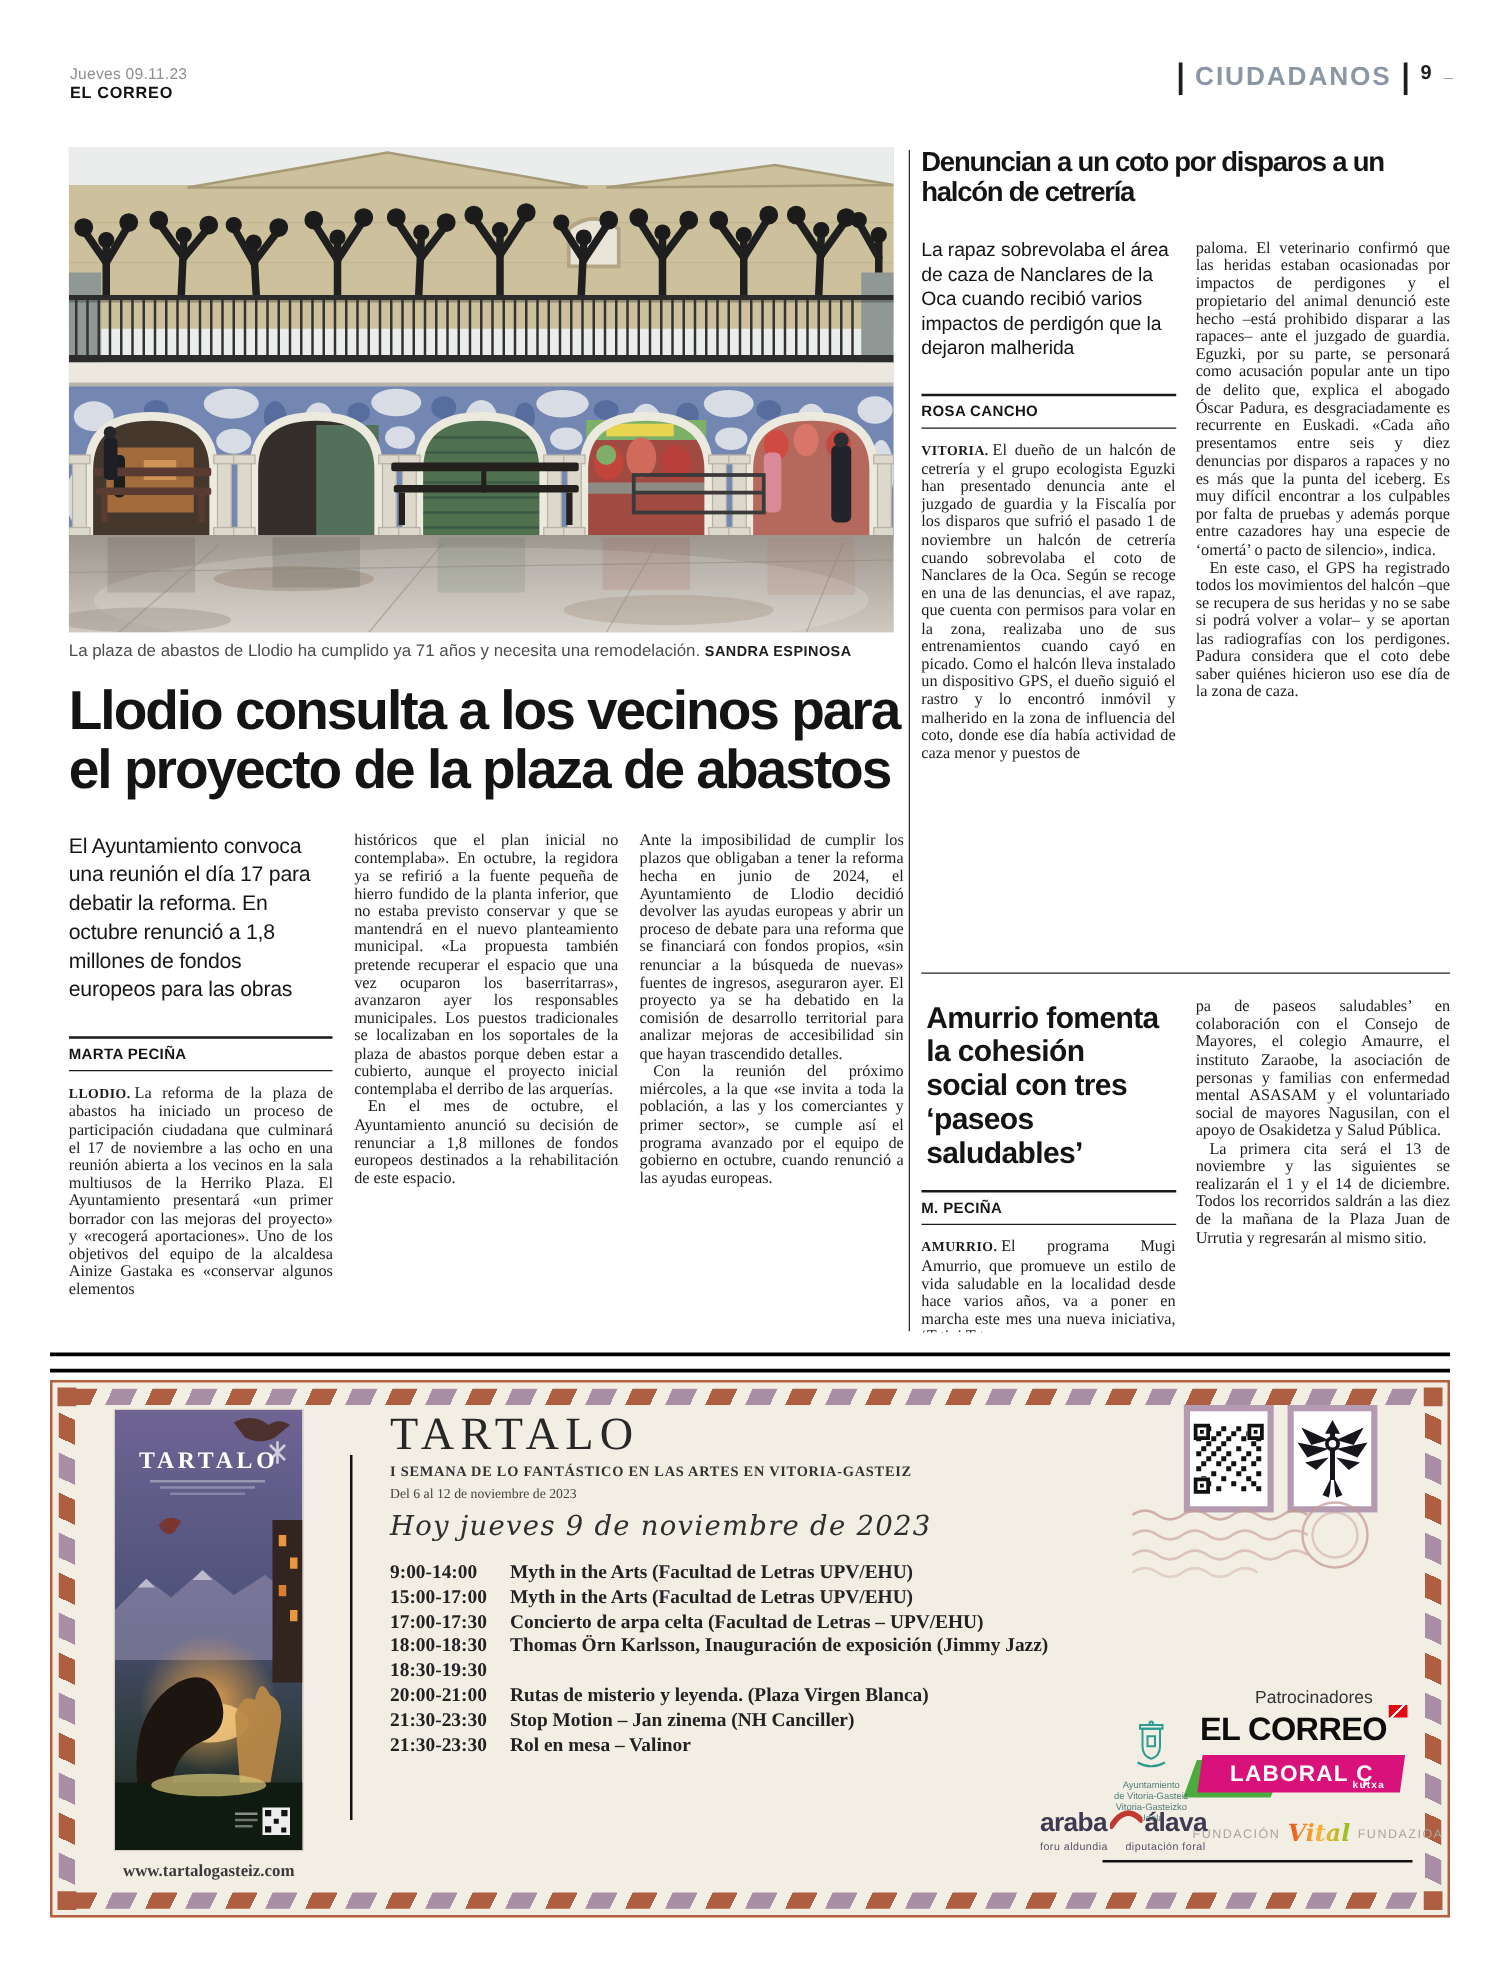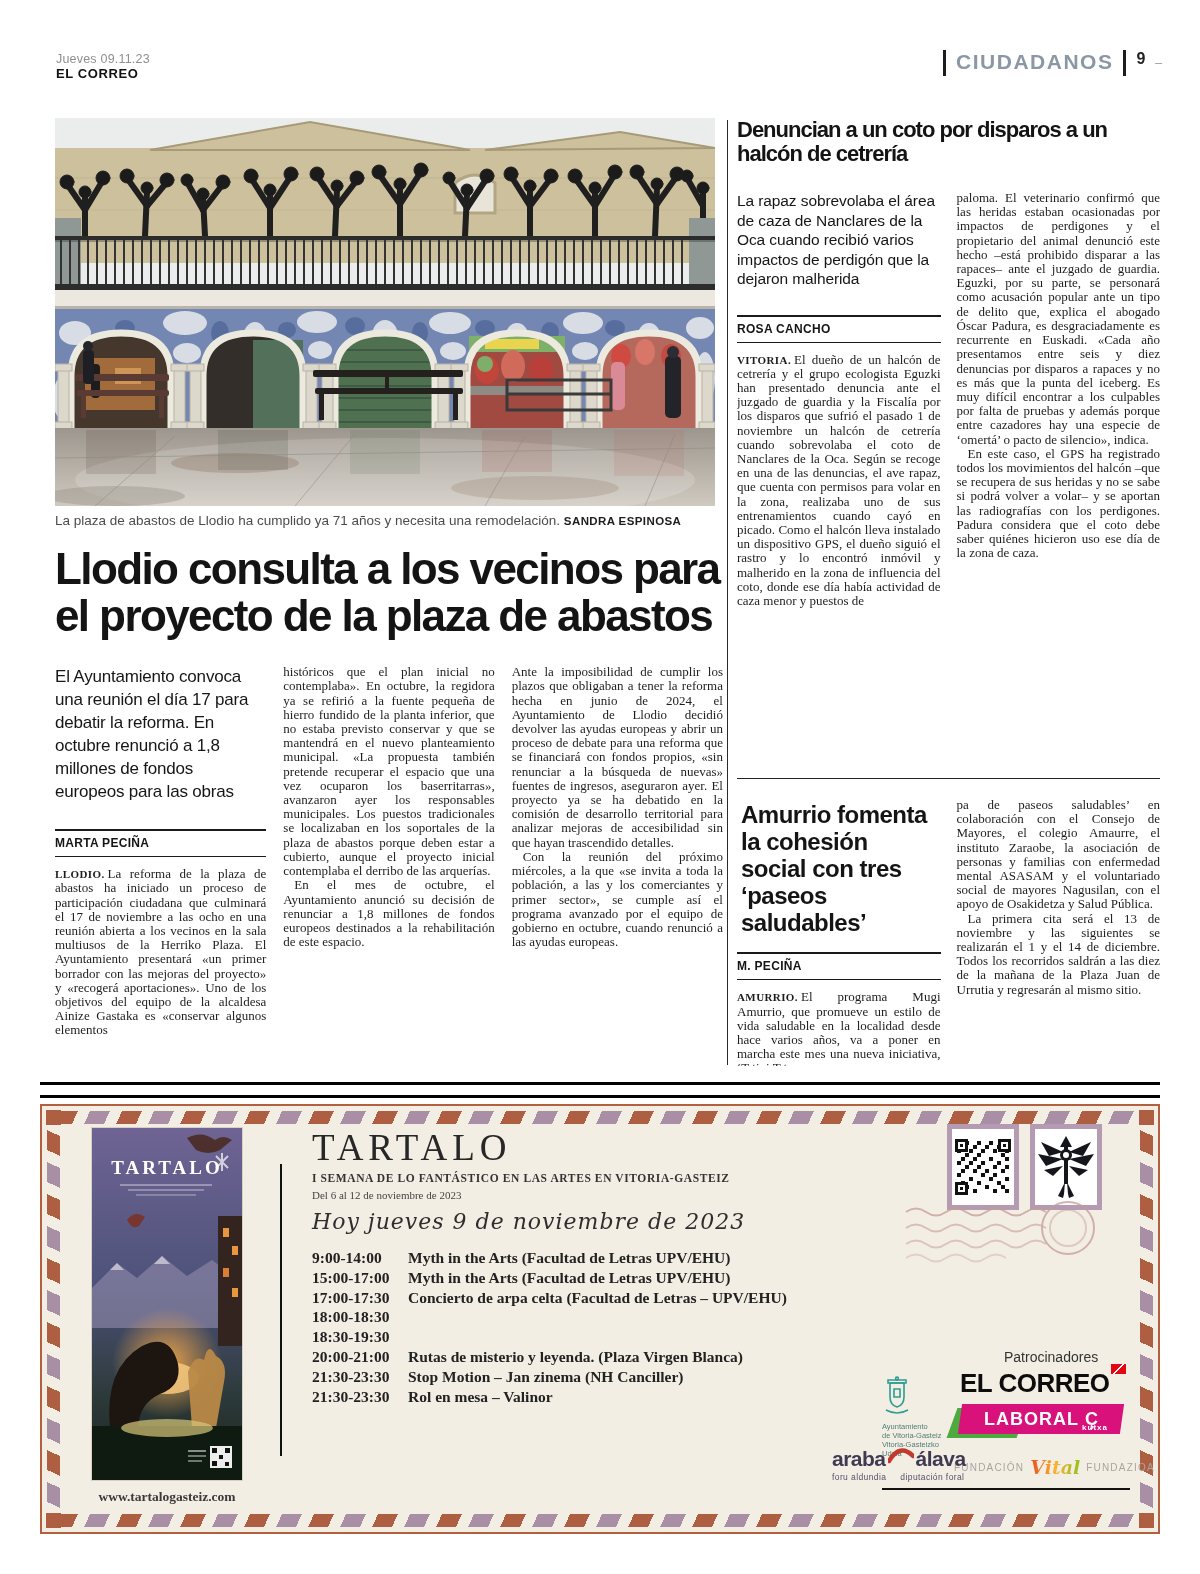--- a/index.html
+++ b/index.html
@@ -103,21 +103,21 @@
   .laboral{position:absolute;left:918px;top:298px;width:162px;height:34px;}
   .laboral .green{position:absolute;left:-8px;top:4px;width:70px;height:30px;background:#4caa3f;transform:skewX(-20deg);}
   .laboral .mag{position:absolute;left:0;top:0;width:162px;height:30px;background:#d8127a;transform:skewX(-8deg);
                 display:flex;align-items:center;justify-content:center;gap:6px;}
   .laboral .mag .txt{color:#fff;font-weight:800;font-size:18px;letter-spacing:1px;transform:skewX(8deg);}
   .laboral .kutxa{position:absolute;right:14px;top:19px;color:#fff;font-size:8px;font-weight:bold;letter-spacing:1px;}
   .fundacion{position:absolute;left:912px;top:350px;display:flex;align-items:center;gap:6px;}
   .fund-side{font-size:10px;letter-spacing:1.2px;color:#a9a4a0;}
   .fund-word{font-family:"DejaVu Serif",serif;font-style:italic;font-weight:bold;font-size:19px;
              background:linear-gradient(90deg,#e94e1b,#f9b233,#95c11f);-webkit-background-clip:text;background-clip:text;color:transparent;}
-  .ayto{position:absolute;left:840px;top:270px;width:78px;}
+  .ayto{position:absolute;left:840px;top:270px;width:78px;text-align:center;}
   .ayto-lines{margin-top:2px;font-size:7.5px;line-height:9px;color:#4f7f78;}
   .araba{position:absolute;left:790px;top:341px;width:190px;}
   .araba-words{display:flex;align-items:flex-start;gap:2px;font-size:21px;font-weight:700;color:#3f3a52;letter-spacing:-.5px;}
   .araba-sub{margin-top:1px;font-size:8.5px;color:#55506a;letter-spacing:.4px;display:flex;gap:14px;}
   .sponsor-line{position:absolute;left:840px;top:382px;width:248px;height:2px;background:#111;}
 </style>
 </head>
 <body>
 
 <div class="page">
@@ -592,20 +592,21 @@
         <div class="sched-row">
             <span class="sched-time">15:00-17:00</span>
             <span>Myth in the Arts (Facultad de Letras UPV/EHU)</span>
           </div>
         <div class="sched-row">
             <span class="sched-time">17:00-17:30</span>
             <span>Concierto de arpa celta (Facultad de Letras – UPV/EHU)</span>
           </div>
         <div class="sched-row">
             <span class="sched-time">18:00-18:30</span>
+            <span>Thomas Örn Karlsson, Inauguración de exposición (Jimmy Jazz)</span>
           </div>
         <div class="sched-row">
             <span class="sched-time">18:30-19:30</span>
           </div>
         <div class="sched-row">
             <span class="sched-time">20:00-21:00</span>
             <span>Rutas de misterio y leyenda. (Plaza Virgen Blanca)</span>
           </div>
         <div class="sched-row">
             <span class="sched-time">21:30-23:30</span>

